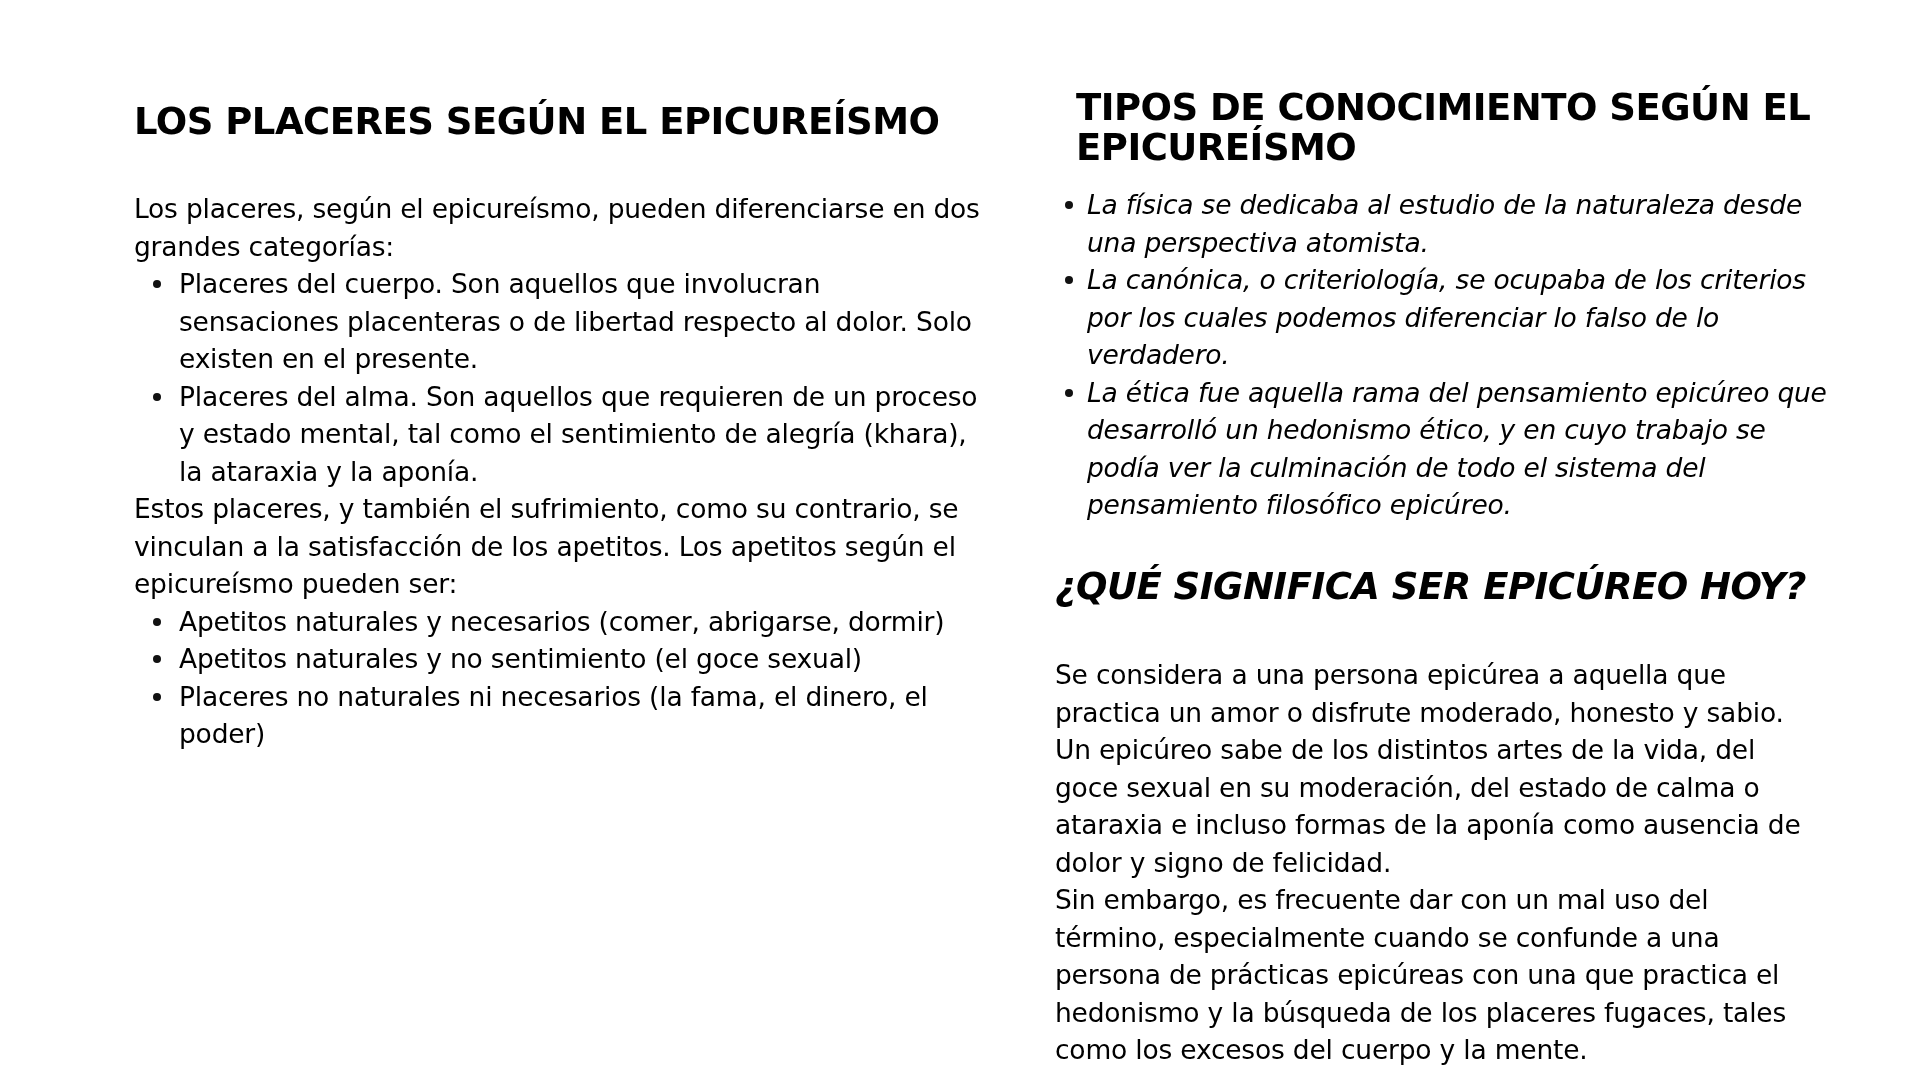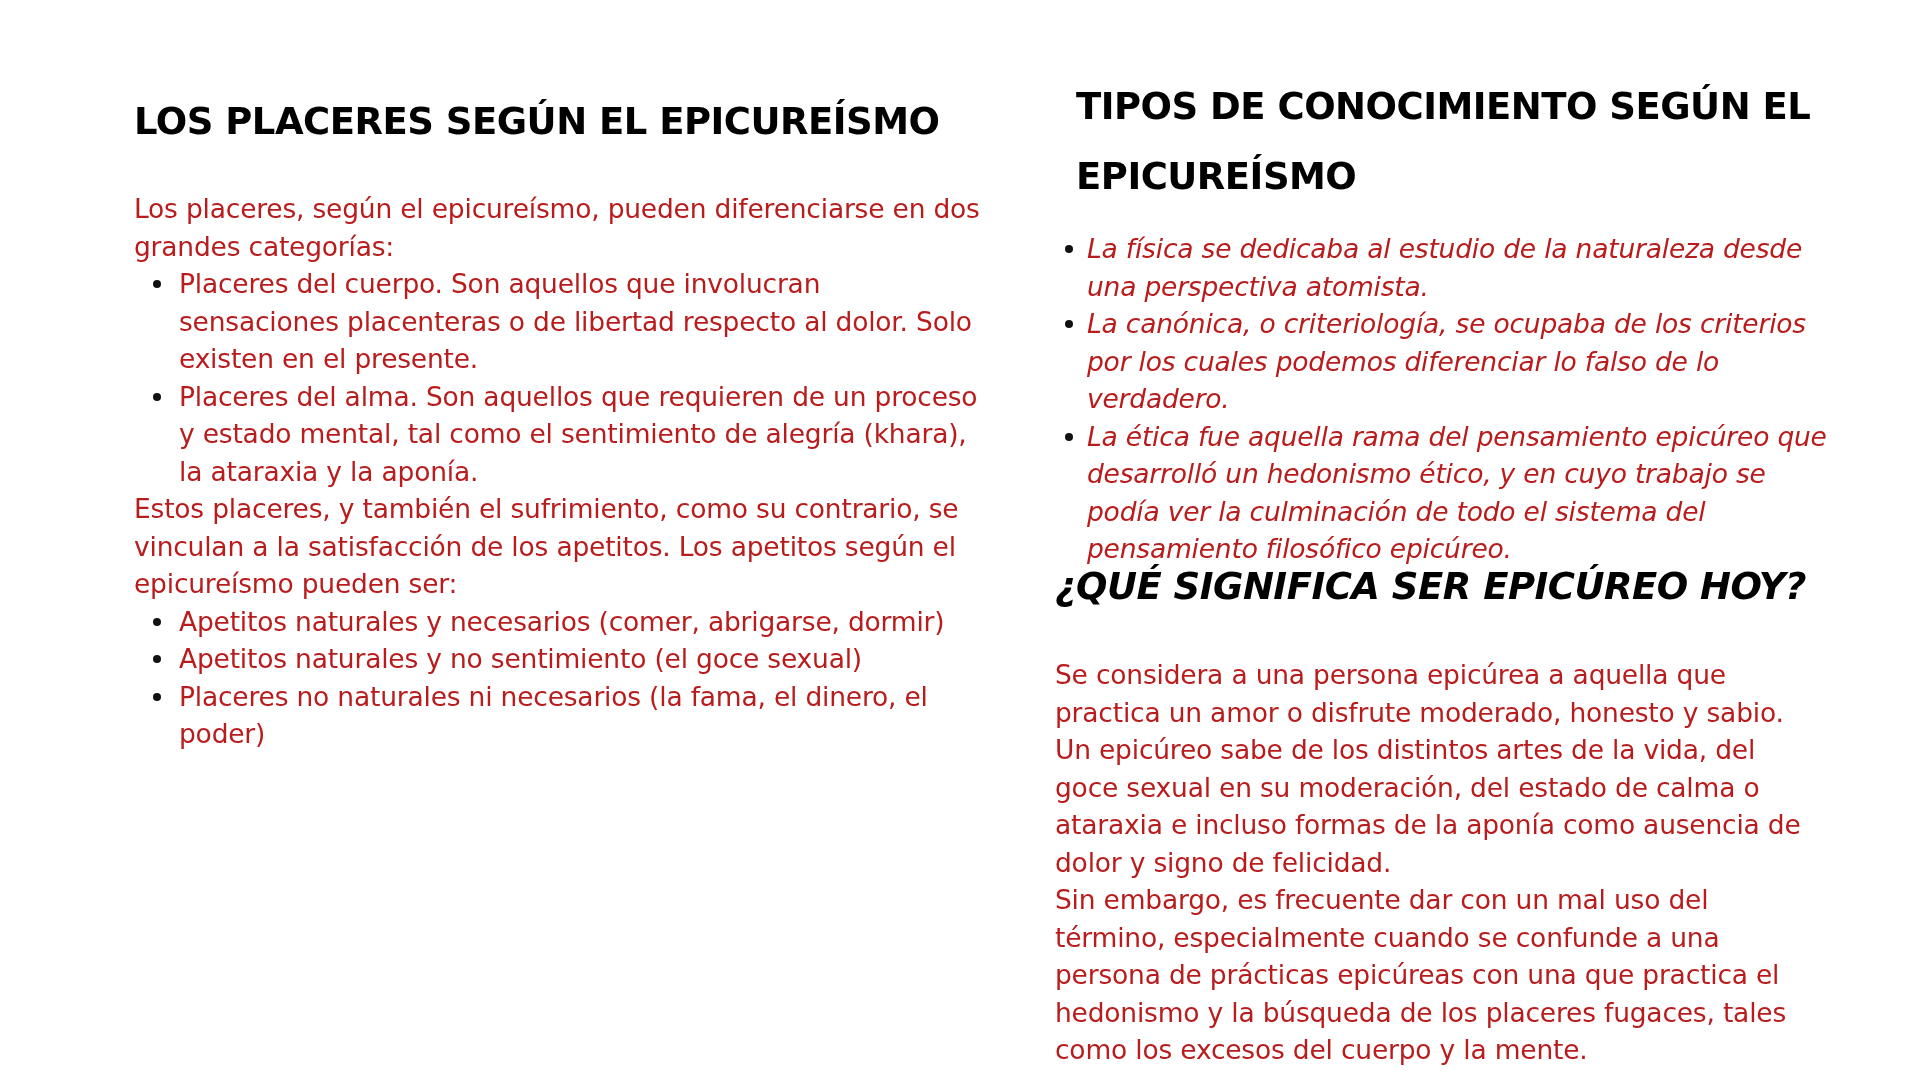--- a/index.html
+++ b/index.html
@@ -7,33 +7,33 @@
     width:1919px; height:1080px; background:#ffffff; position:relative; overflow:hidden;
     font-family:"Liberation Sans", sans-serif; color:#000;
   }
   .col { position:absolute; }
   h1, h2 {
     margin:0; font-weight:bold; font-family:"DejaVu Sans", sans-serif;
     letter-spacing:-0.5px; color:#000;
   }
   .body-text {
     font-family:"DejaVu Sans", sans-serif; font-size:26.5px; line-height:37.5px;
-    color:#b91c1c; letter-spacing:-0.2px;
+    color:#000000; letter-spacing:-0.2px;
   }
   .body-text p { margin:0; }
   ul { margin:0; padding:0 0 0 45px; list-style:none; }
   ul li { position:relative; }
   ul li::before {
     content:""; position:absolute; left:-26px; top:15px; width:8px; height:8px; border-radius:50%; background:#111;
   }
   #left { left:134px; top:100px; width:850px; }
   #left h1 { font-size:37px; line-height:44px; }
   #left .body-text { margin-top:46px; }
   #right-top { left:1076px; top:72px; width:760px; }
-  #right-top h1 { font-size:37px; line-height:70px; }
+  #right-top h1 { font-size:37px; line-height:40px;margin-top:16px; }
   #right-top ul { padding-left:12px; margin-left:-1px; margin-top:18px;font-style:italic; }
   #right-top ul li::before { left:-22px; }
   #right-bottom { left:1055px; top:562px; width:760px; }
   #right-bottom h2 { font-size:37px; line-height:50px;font-style:italic; }
   #right-bottom .body-text { margin-top:44px; }
 </style>
 </head>
 <body>
 
 <section class="col" id="left">

